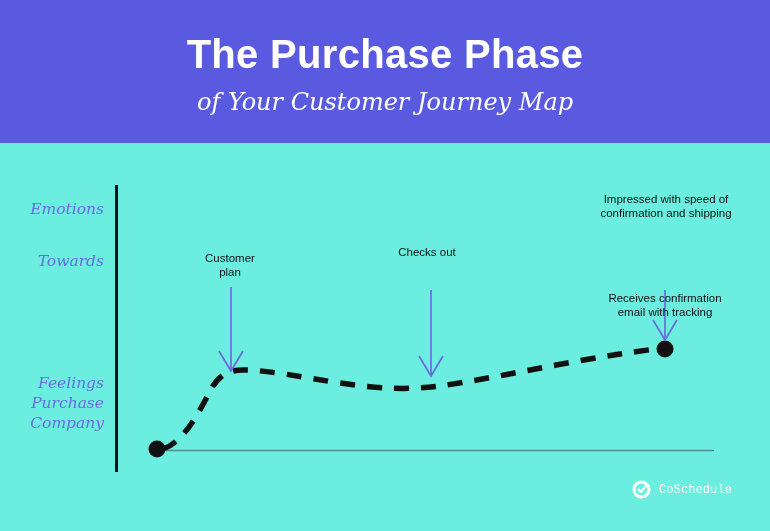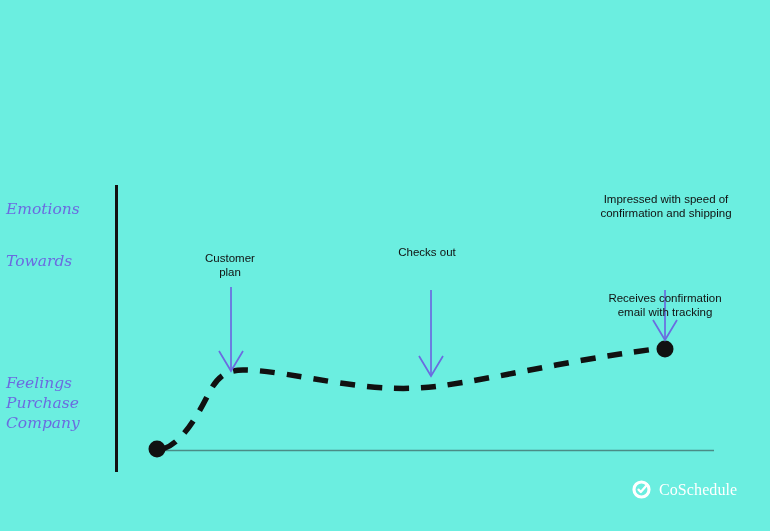--- a/index.html
+++ b/index.html
@@ -76,20 +76,21 @@
   }
 
   
   .axis-label {
     position: absolute;
     color: #6B6BE0;
     font-family: "DejaVu Serif", "Liberation Serif", serif;
     font-style: italic;
     font-size: 15.5px;
     line-height: 20px;
+    text-align: right;
     width: 98px;
     left: 6px;
   }
   #axis-label-emotions { top: 56px; }
   #axis-label-actions  { top: 108px; }
   #axis-label-feelings { top: 230px; }
 
   
   .annotation {
     position: absolute;
@@ -118,33 +119,37 @@
     align-items: center;
     gap: 7px;
   }
   #brand-icon {
     width: 21px;
     height: 21px;
     display: block;
   }
   #brand-name {
     color: #FFFFFF;
-    font-family: Liberation Serif, serif;
-    font-size: 16px;
+    font-family: Liberation Mono, monospace;
+    font-size: 12px;
     font-weight: normal;
     letter-spacing: 0.1px;
     line-height: 20px;
     white-space: nowrap;
   }
 </style>
 </head>
 <body>
 
 <div id="infographic">
 
+  <div id="header">
+    <div id="header-title">The Purchase Phase</div>
+    <div id="header-subtitle">of Your Customer Journey Map</div>
+  </div>
 
   <div id="chart-area">
 
     <svg id="chart-svg" viewBox="0 0 770 388" preserveAspectRatio="none">
 
       <line x1="116.5" y1="42" x2="116.5" y2="329" stroke="#111111" stroke-width="3"></line>
 
       <line x1="165" y1="307.5" x2="714" y2="307.5" stroke="#4A8C86" stroke-width="1.6"></line>
 
       <path d="M 163 306

